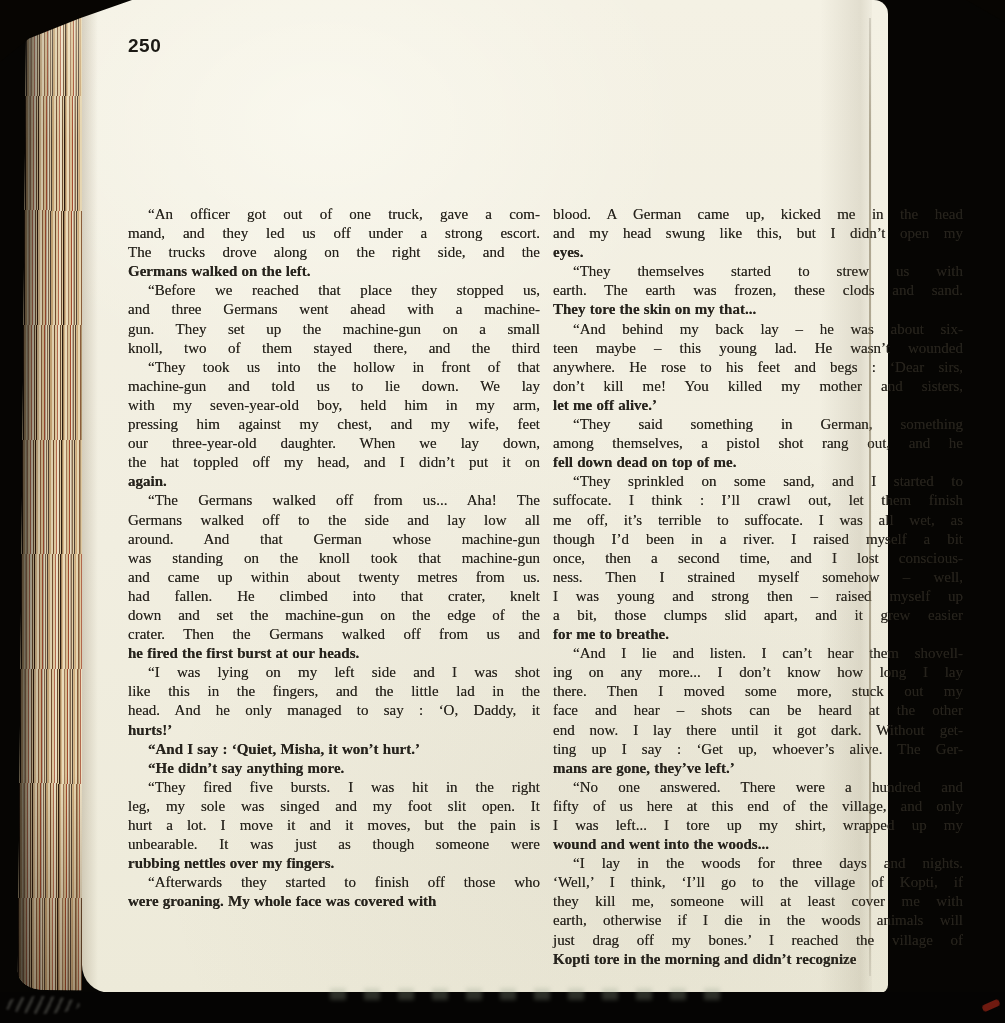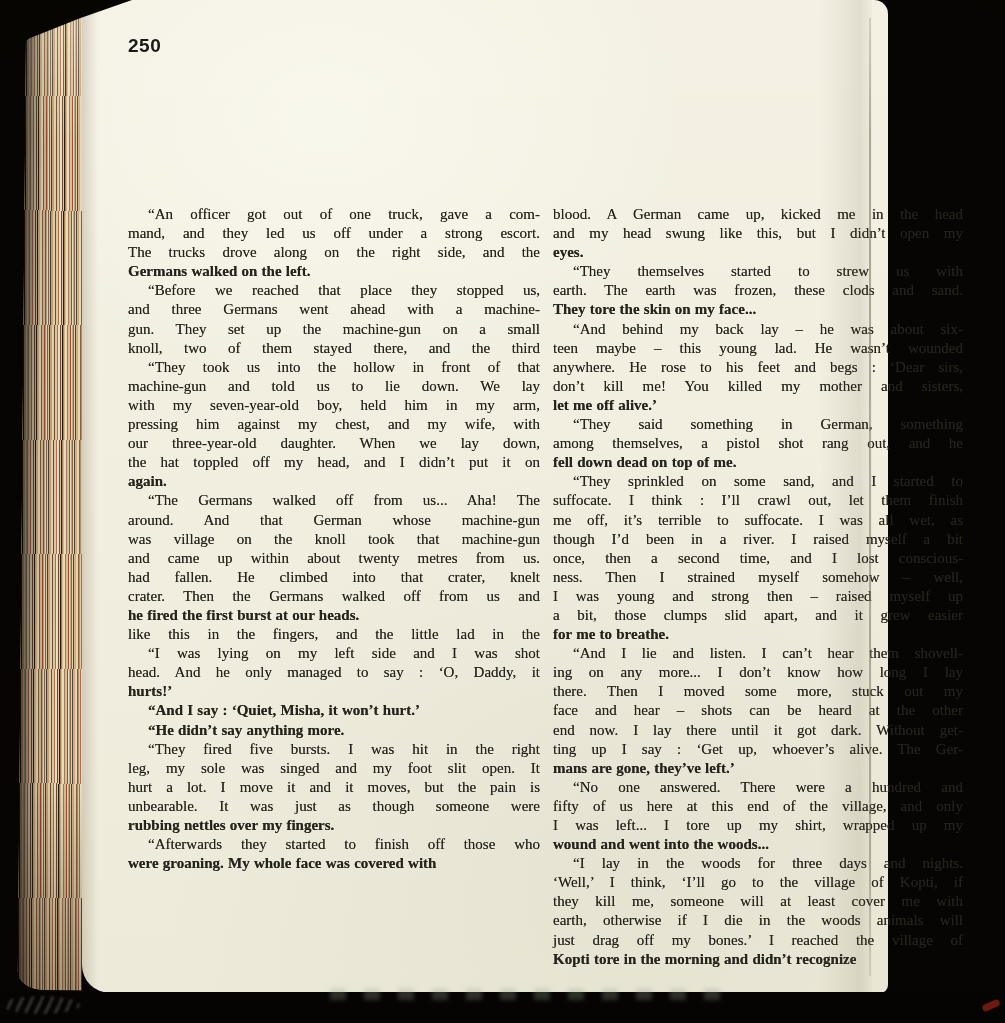--- a/index.html
+++ b/index.html
@@ -112,37 +112,39 @@
           <p class="para">
             <span class="line indent">“Before we reached that place they stopped us,</span>
             <span class="line">and three Germans went ahead with a machine-</span>
             <span class="line">gun. They set up the machine-gun on a small</span>
             <span class="line">knoll, two of them stayed there, and the third</span>
           </p>
           <p class="para">
             <span class="line indent">“They took us into the hollow in front of that</span>
             <span class="line">machine-gun and told us to lie down. We lay</span>
             <span class="line">with my seven-year-old boy, held him in my arm,</span>
-            <span class="line">pressing him against my chest, and my wife, with</span>
+            <span class="line">pressing him against my chest, and my wife, feet</span>
             <span class="line">our three-year-old daughter. When we lay down,</span>
             <span class="line">the hat toppled off my head, and I didn’t put it on</span>
             <span class="line last">again.</span>
           </p>
           <p class="para">
             <span class="line indent">“The Germans walked off from us... Aha! The</span>
+            <span class="line">Germans walked off to the side and lay low all</span>
             <span class="line">around. And that German whose machine-gun</span>
-            <span class="line">was village on the knoll took that machine-gun</span>
+            <span class="line">was standing on the knoll took that machine-gun</span>
             <span class="line">and came up within about twenty metres from us.</span>
             <span class="line">had fallen. He climbed into that crater, knelt</span>
+            <span class="line">down and set the machine-gun on the edge of the</span>
             <span class="line">crater. Then the Germans walked off from us and</span>
             <span class="line last">he fired the first burst at our heads.</span>
           </p>
           <p class="para">
+            <span class="line indent">“I was lying on my left side and I was shot</span>
             <span class="line">like this in the fingers, and the little lad in the</span>
-            <span class="line indent">“I was lying on my left side and I was shot</span>
             <span class="line">head. And he only managed to say : ‘O, Daddy, it</span>
             <span class="line last">hurts!’</span>
           </p>
           <p class="para">
             <span class="line last indent">“And I say : ‘Quiet, Misha, it won’t hurt.’</span>
           </p>
           <p class="para">
             <span class="line last indent">“He didn’t say anything more.</span>
           </p>
           <p class="para">
@@ -159,21 +161,21 @@
         </div>
       <div class="col col-right">
           <p class="para">
             <span class="line">blood. A German came up, kicked me in the head</span>
             <span class="line">and my head swung like this, but I didn’t open my</span>
             <span class="line last">eyes.</span>
           </p>
           <p class="para">
             <span class="line indent">“They themselves started to strew us with</span>
             <span class="line">earth. The earth was frozen, these clods and sand.</span>
-            <span class="line last">They tore the skin on my face...</span>
+            <span class="line last">They tore the skin on my that...</span>
           </p>
           <p class="para">
             <span class="line indent">“And behind my back lay – he was about six-</span>
             <span class="line">teen maybe – this young lad. He wasn’t wounded</span>
             <span class="line">anywhere. He rose to his feet and begs : ‘Dear sirs,</span>
             <span class="line">don’t kill me! You killed my mother and sisters,</span>
             <span class="line last">let me off alive.’</span>
           </p>
           <p class="para">
             <span class="line indent">“They said something in German, something</span>

